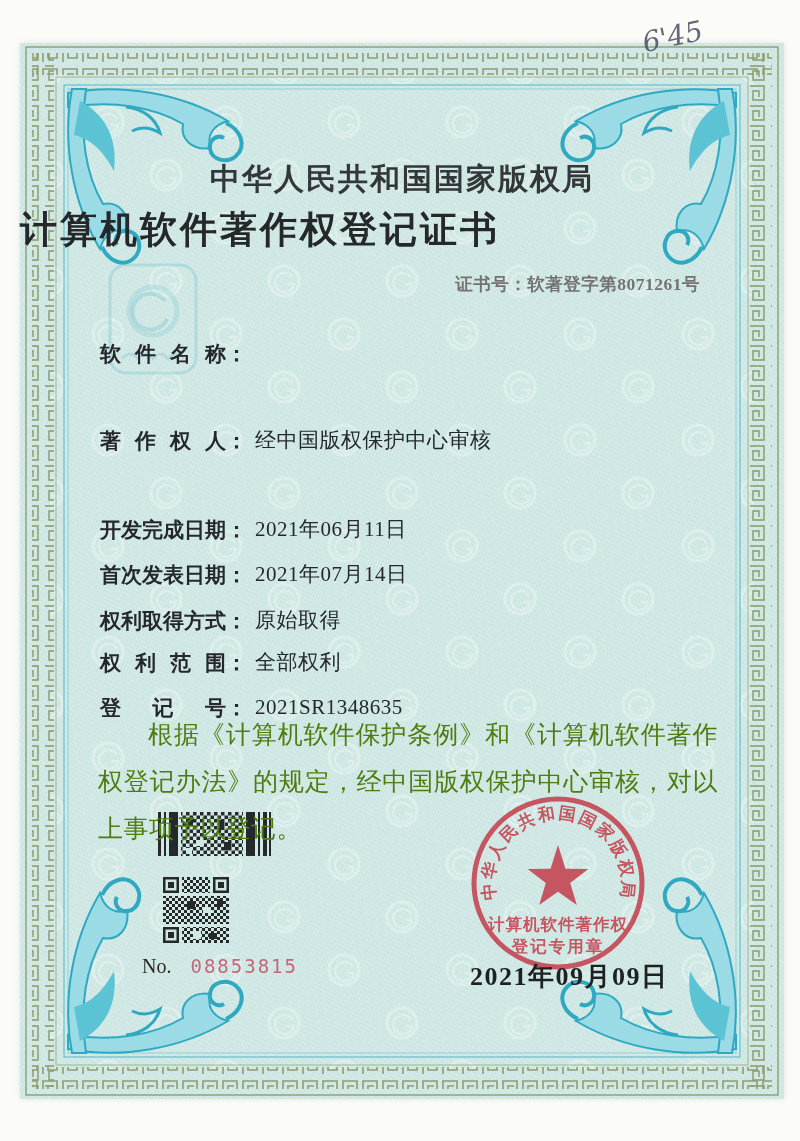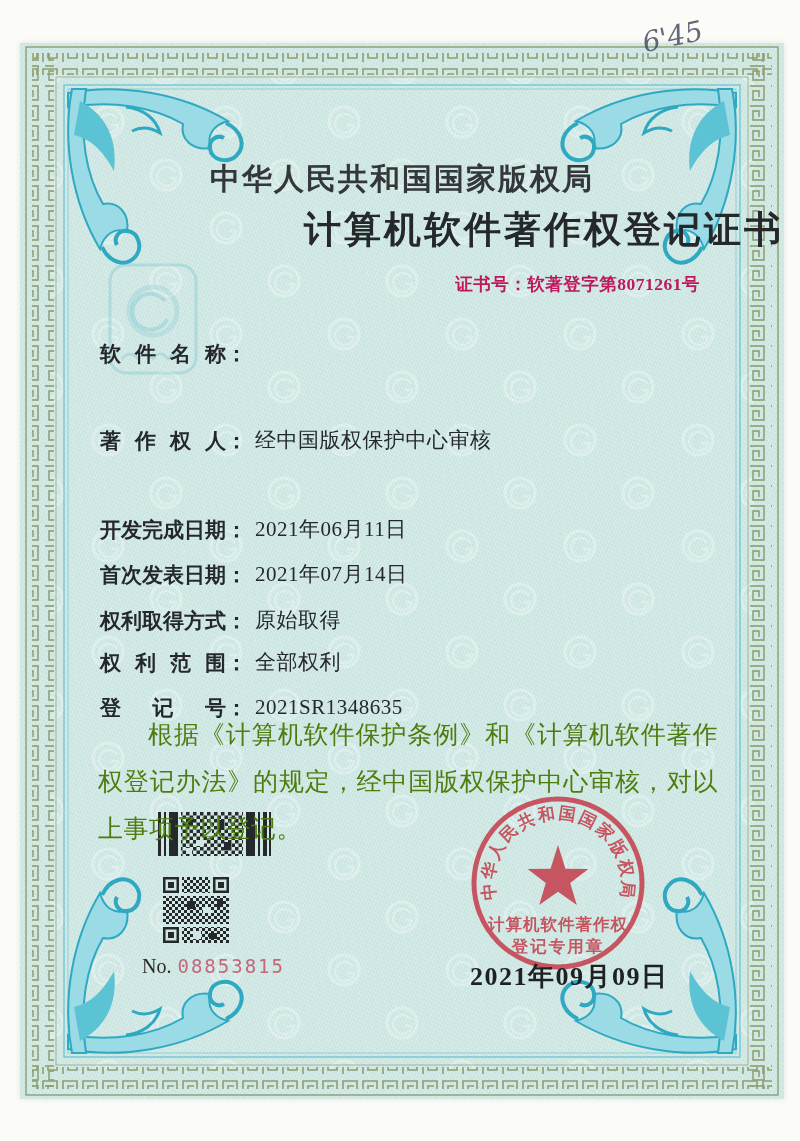--- a/index.html
+++ b/index.html
@@ -20,43 +20,43 @@
       repeating-linear-gradient(25deg, rgba(82,170,185,.06) 0 1px, rgba(0,0,0,0) 1px 4px);
     pointer-events:none;
   }
   svg.deco{position:absolute;left:0;top:0;pointer-events:none;}
   .abs{position:absolute;}
   .authority{
     left:0;right:0;top:116px;text-align:center;
     font-size:30px;font-weight:bold;letter-spacing:2px;color:#33373a;
   }
   .cert-title{
-    left:0;right:0;top:162px;text-align:right;
+    left:0;right:0;top:162px;text-align:left;
     font-size:37px;font-weight:bold;letter-spacing:3px;color:#24282b;
   }
   .certno{
-    top:229px;right:84px;font-size:17.5px;font-weight:bold;color:#be185d;letter-spacing:.5px;
+    top:229px;right:84px;font-size:17.5px;font-weight:bold;color:#737373;letter-spacing:.5px;
   }
   .row{left:80px;display:flex;align-items:flex-end;color:#24282c;}
   .lbl{
     display:inline-block;width:126px;font-weight:bold;font-size:21px;
     text-align:justify;text-align-last:justify;
   }
   .colon{font-weight:bold;font-size:21px;}
   .val{font-size:21px;margin-left:8px;display:inline-flex;flex-direction:column;line-height:29px;letter-spacing:.5px;}
   .r0{top:297px}.r1{top:383px}.r2{top:472px}
   .r3{top:517px}.r4{top:563px}.r5{top:605px}.r6{top:650px}
   .para{
     left:78px;top:668px;width:620px;font-size:25px;line-height:47px;
     color:#4d7c0f;text-indent:2em;letter-spacing:.5px;text-align:justify;
   }
   .no-line{left:122px;top:912px;font-size:20px;color:#2b2b2b;}
   .no-digits{
     font-family:"DejaVu Sans Mono","Liberation Mono",monospace;
-    color:#c4677a;letter-spacing:2px;font-size:19px;margin-left:6px;
+    color:#c4677a;letter-spacing:2px;font-size:19px;margin-left:19px;
   }
   .issue-date{left:450px;top:916px;font-size:26px;font-weight:bold;letter-spacing:1.5px;color:#1d2124;text-align:right;}
   .handwriting{
     left:642px;top:20px;font-size:28px;font-style:italic;color:#4b4e63;opacity:.85;
     transform:rotate(-12deg);font-family:"DejaVu Serif",serif;
   }
 </style>
 </head>
 <body>
 

